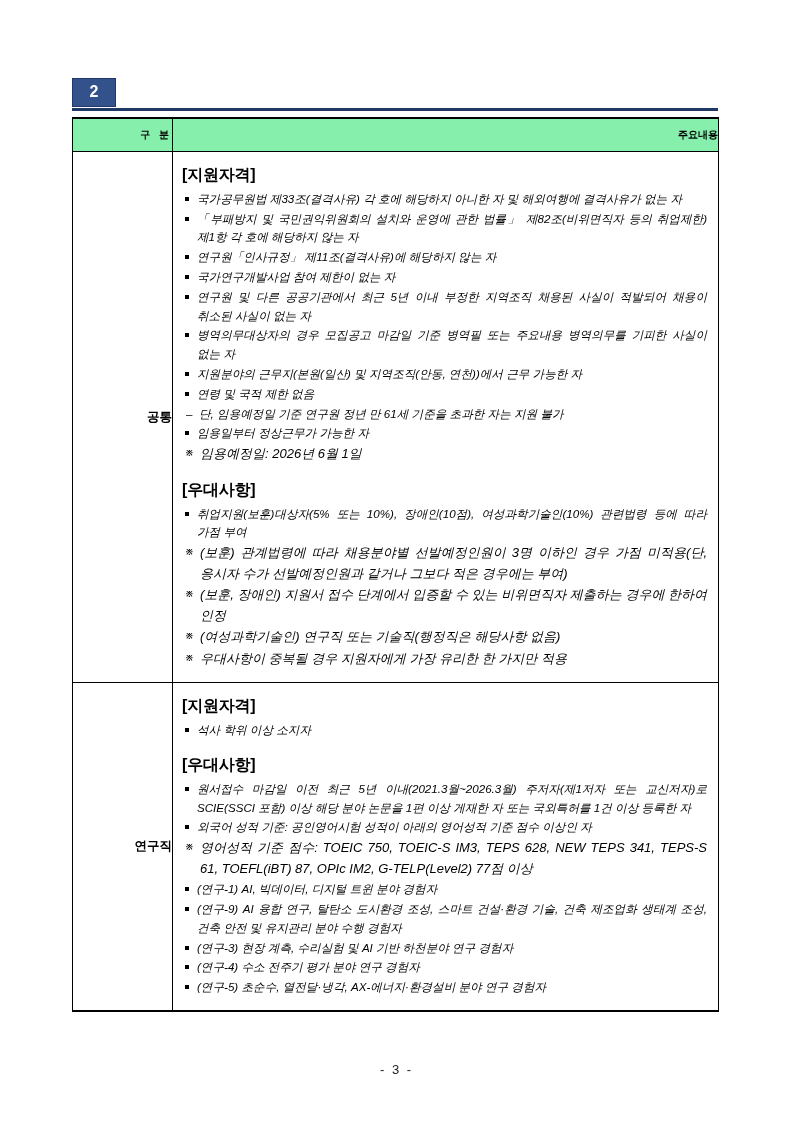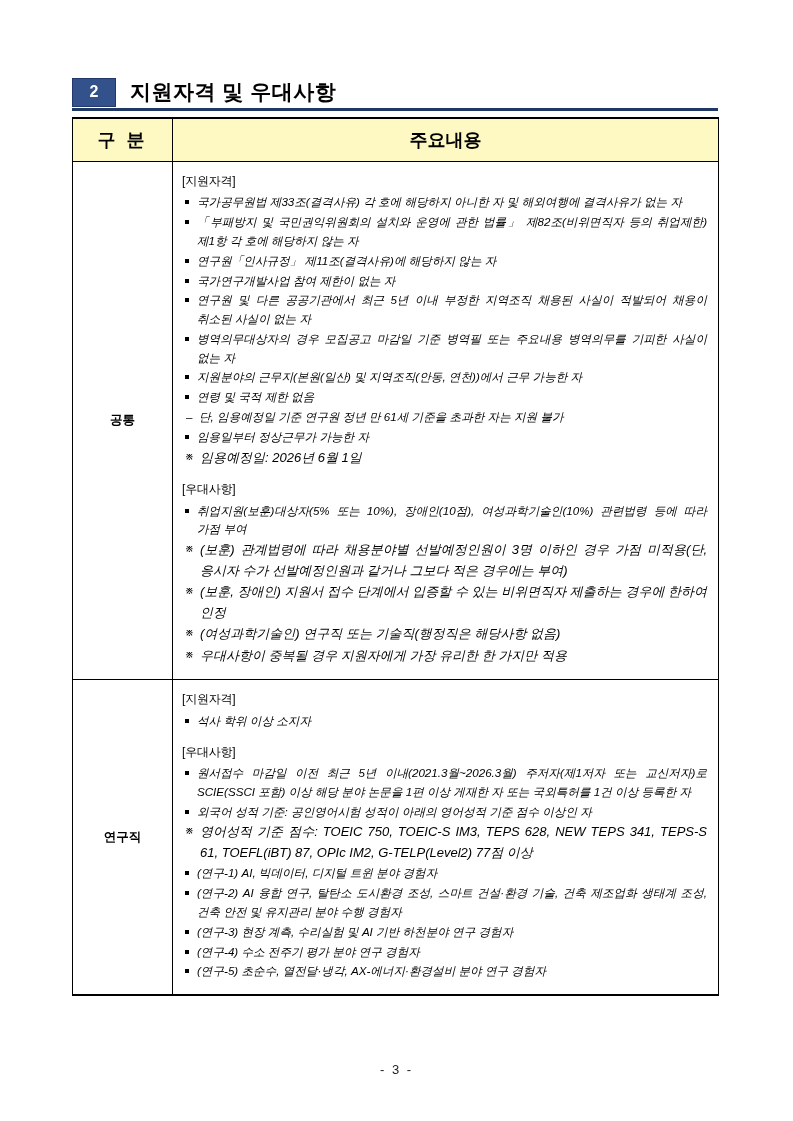--- a/index.html
+++ b/index.html
@@ -75,48 +75,48 @@
   }
   .tbl col.c1 { width: 100px; }
   .tbl col.c2 { width: 546px; }
 
   .tbl th, .tbl td {
     border: 1px solid #000000;
     vertical-align: top;
     padding: 0;
   }
   .tbl thead th {
-    background: #fef9c3;
-    text-align: center;
-    font-size: 18px;
+    background: #86efac;
+    text-align: right;
+    font-size: 10px;
     font-weight: bold;
     padding: 9px 0 9px 0;
     vertical-align: middle;
     border-top: 2px solid #000;
     border-bottom: 1.5px solid #000;
   }
   .tbl thead th.hdr-div { letter-spacing: 3px; }
 
   .tbl tbody td.rowlab {
-    text-align: center;
+    text-align: right;
     vertical-align: middle;
     font-size: 12.5px;
     font-weight: bold;
   }
   .tbl tbody td.body {
     padding: 10px 10px 12px 9px;
     font-size: 11.6px;
     line-height: 1.62;
   }
   .tbl tbody tr.last td { border-bottom: 2px solid #000; }
 
   
   .blk-title {
-    font-size: 12px;
-    font-weight: normal;
+    font-size: 16px;
+    font-weight: bold;
     margin: 0 0 2px 0;
     letter-spacing: -0.2px;
   }
   .blk-gap { height: 11px; }
 
   ul.bl {
     list-style: none;
     margin: 1px;
     padding: 0;
     font-style: italic;
@@ -177,21 +177,20 @@
     color: #222;
   }
 </style>
 </head>
 <body>
 
 <div class="page">
 
   <div class="section-head">
     <div class="section-num">2</div>
-    <div class="section-title">지원자격 및 우대사항</div>
   </div>
   <div class="section-rule"></div>
 
   <table class="tbl">
     <colgroup>
         <col class="c1">
         <col class="c2">
       </colgroup>
     <thead>
       <tr>
@@ -235,21 +234,21 @@
             <ul class="bl">
               <li>석사 학위 이상 소지자</li>
             </ul>
             <div class="blk-gap"></div>
             <div class="blk-title">[우대사항]</div>
             <ul class="bl">
               <li>원서접수 마감일 이전 최근 5년 이내(2021.3월~2026.3월) 주저자(제1저자 또는 교신저자)로 SCIE(SSCI 포함) 이상 해당 분야 논문을 1편 이상 게재한 자 또는 국외특허를 1건 이상 등록한 자</li>
               <li>외국어 성적 기준: 공인영어시험 성적이 아래의 영어성적 기준 점수 이상인 자</li>
               <div class="note">영어성적 기준 점수: TOEIC 750, TOEIC-S IM3, TEPS 628, NEW TEPS 341, TEPS-S 61, TOEFL(iBT) 87, OPIc IM2, G-TELP(Level2) 77점 이상</div>
               <li>(연구-1) AI, 빅데이터, 디지털 트윈 분야 경험자</li>
-              <li>(연구-2) AI 융합 연구, 탈탄소 도시환경 조성, 스마트 건설·환경 기술, 건축 제조업화 생태계 조성, 건축 안전 및 유지관리 분야 수행 경험자</li>
+              <li>(연구-9) AI 융합 연구, 탈탄소 도시환경 조성, 스마트 건설·환경 기술, 건축 제조업화 생태계 조성, 건축 안전 및 유지관리 분야 수행 경험자</li>
               <li>(연구-3) 현장 계측, 수리실험 및 AI 기반 하천분야 연구 경험자</li>
               <li>(연구-4) 수소 전주기 평가 분야 연구 경험자</li>
               <li>(연구-5) 초순수, 열전달·냉각, AX-에너지·환경설비 분야 연구 경험자</li>
             </ul>
           </td>
         </tr>
       </tbody>
   </table>
 
   <div class="footer">- 3 -</div>

